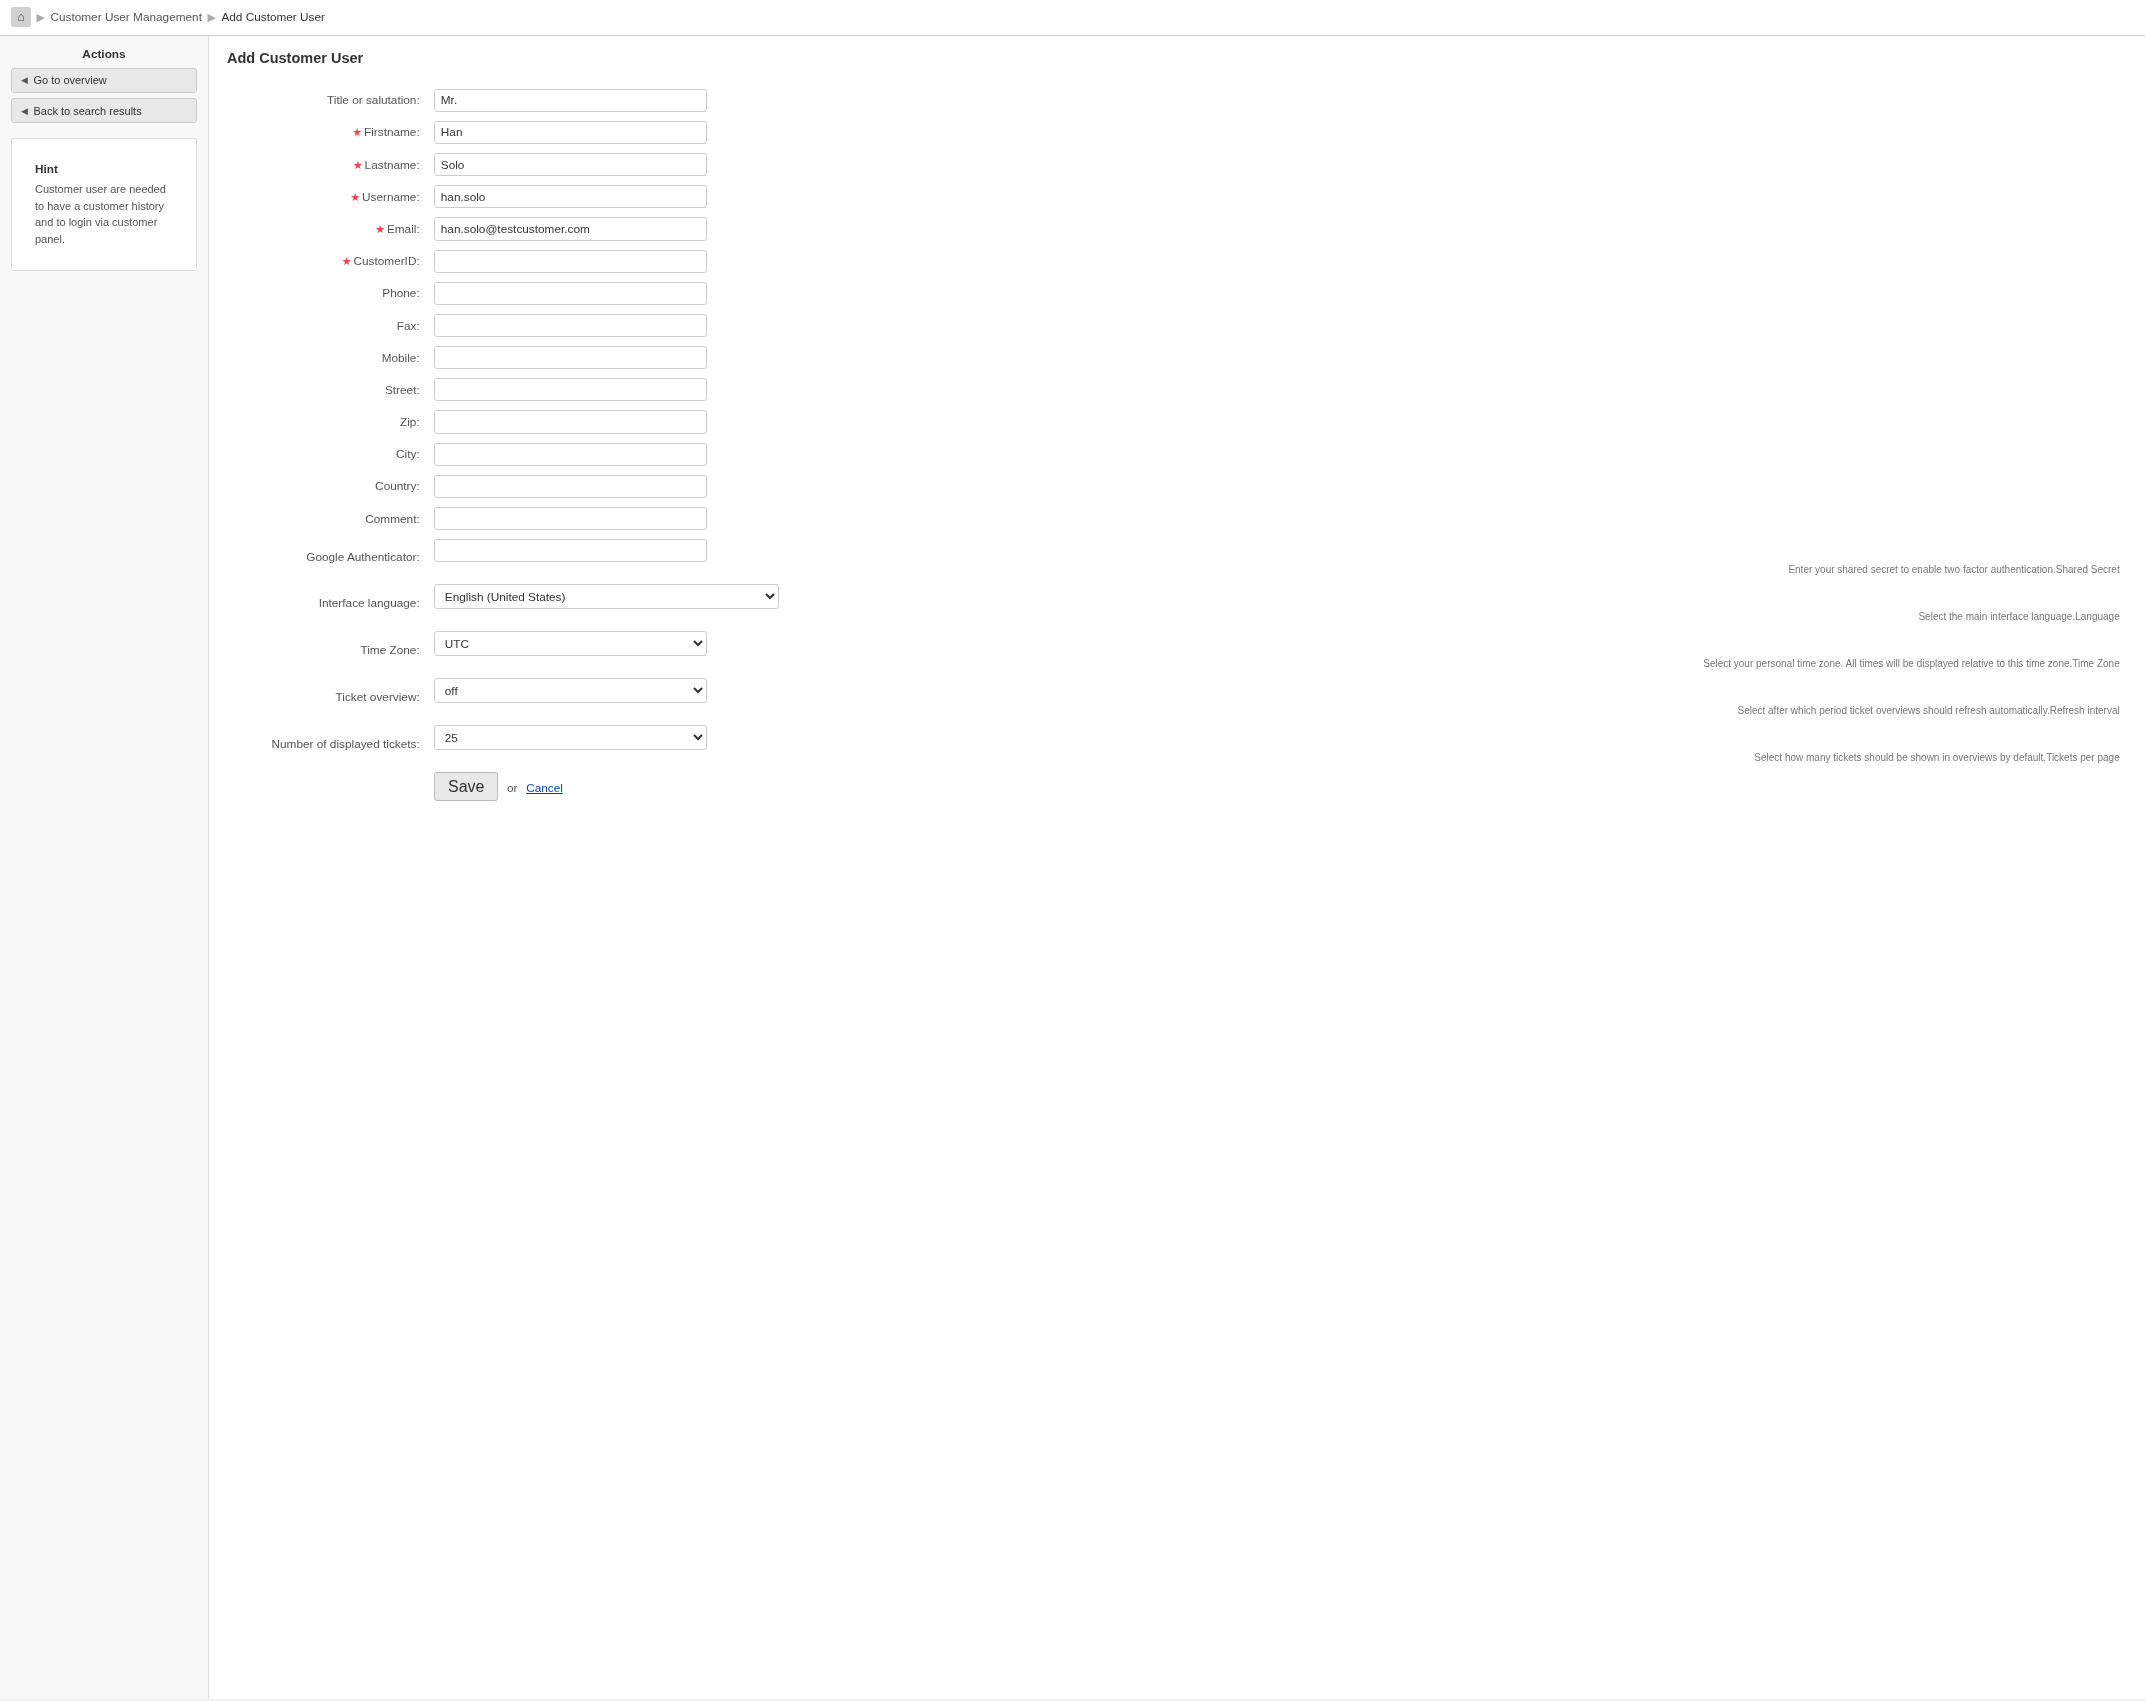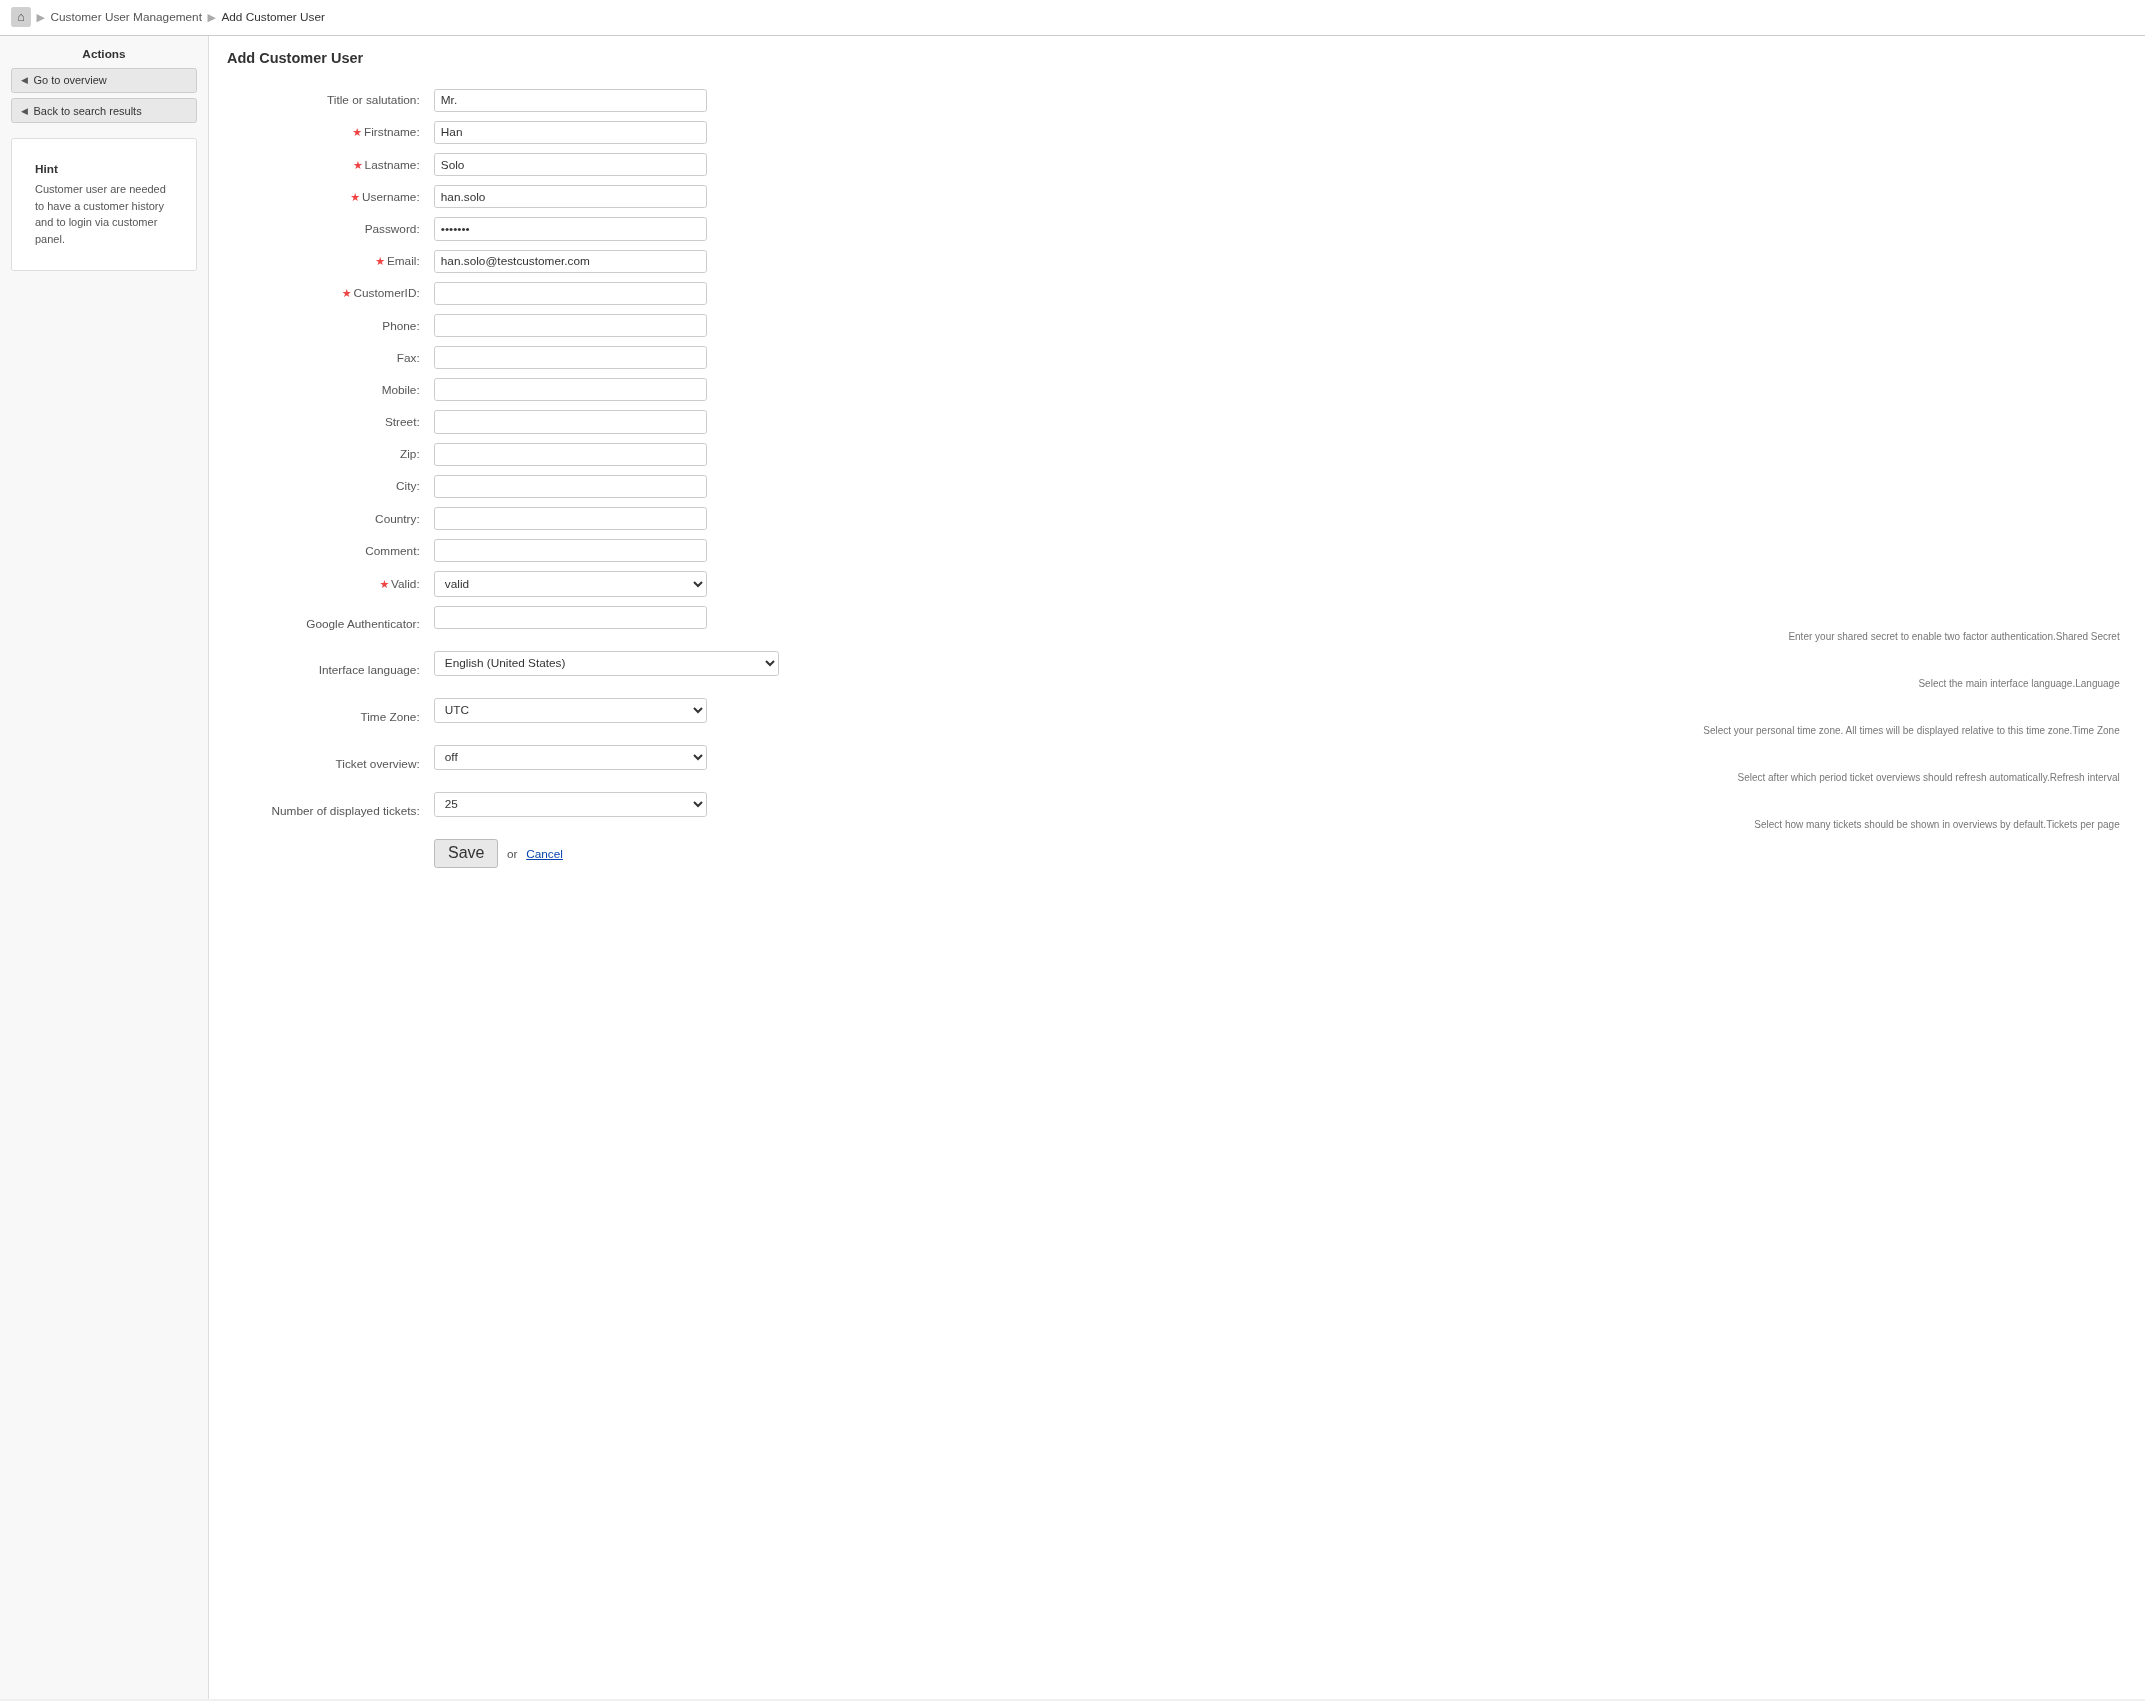--- a/index.html
+++ b/index.html
@@ -235,26 +235,20 @@
 
         <tr>
           <td class="label-cell">
             <span class="required">★</span><span>Username:</span>
           </td>
           <td class="field-cell">
             <input class="form-input" type="text" value="han.solo" style="">
           </td>
         </tr>
 
-        <tr>
-          <td class="label-cell">Password:</td>
-          <td class="field-cell">
-            <input class="form-input" type="password" value="•••••••" style="">
-          </td>
-        </tr>
 
         <tr>
           <td class="label-cell">
             <span class="required">★</span><span>Email:</span>
           </td>
           <td class="field-cell">
             <input class="form-input" type="text" value="han.solo@testcustomer.com" style="">
           </td>
         </tr>
 
@@ -316,31 +310,20 @@
           </td>
         </tr>
 
         <tr>
           <td class="label-cell">Comment:</td>
           <td class="field-cell">
             <input class="form-input" type="text" style="">
           </td>
         </tr>
 
-        <tr>
-          <td class="label-cell">
-            <span class="required">★</span><span>Valid:</span>
-          </td>
-          <td class="field-cell">
-            <select class="form-input">
-              <option selected="">valid</option>
-              <option>invalid</option>
-            </select>
-          </td>
-        </tr>
 
         <tr>
           <td class="label-cell">Google Authenticator:</td>
           <td class="field-cell">
             <input class="form-input" type="text" style="">
             <div class="form-hint">Enter your shared secret to enable two factor authentication.Shared Secret</div>
           </td>
         </tr>
 
         <tr>

